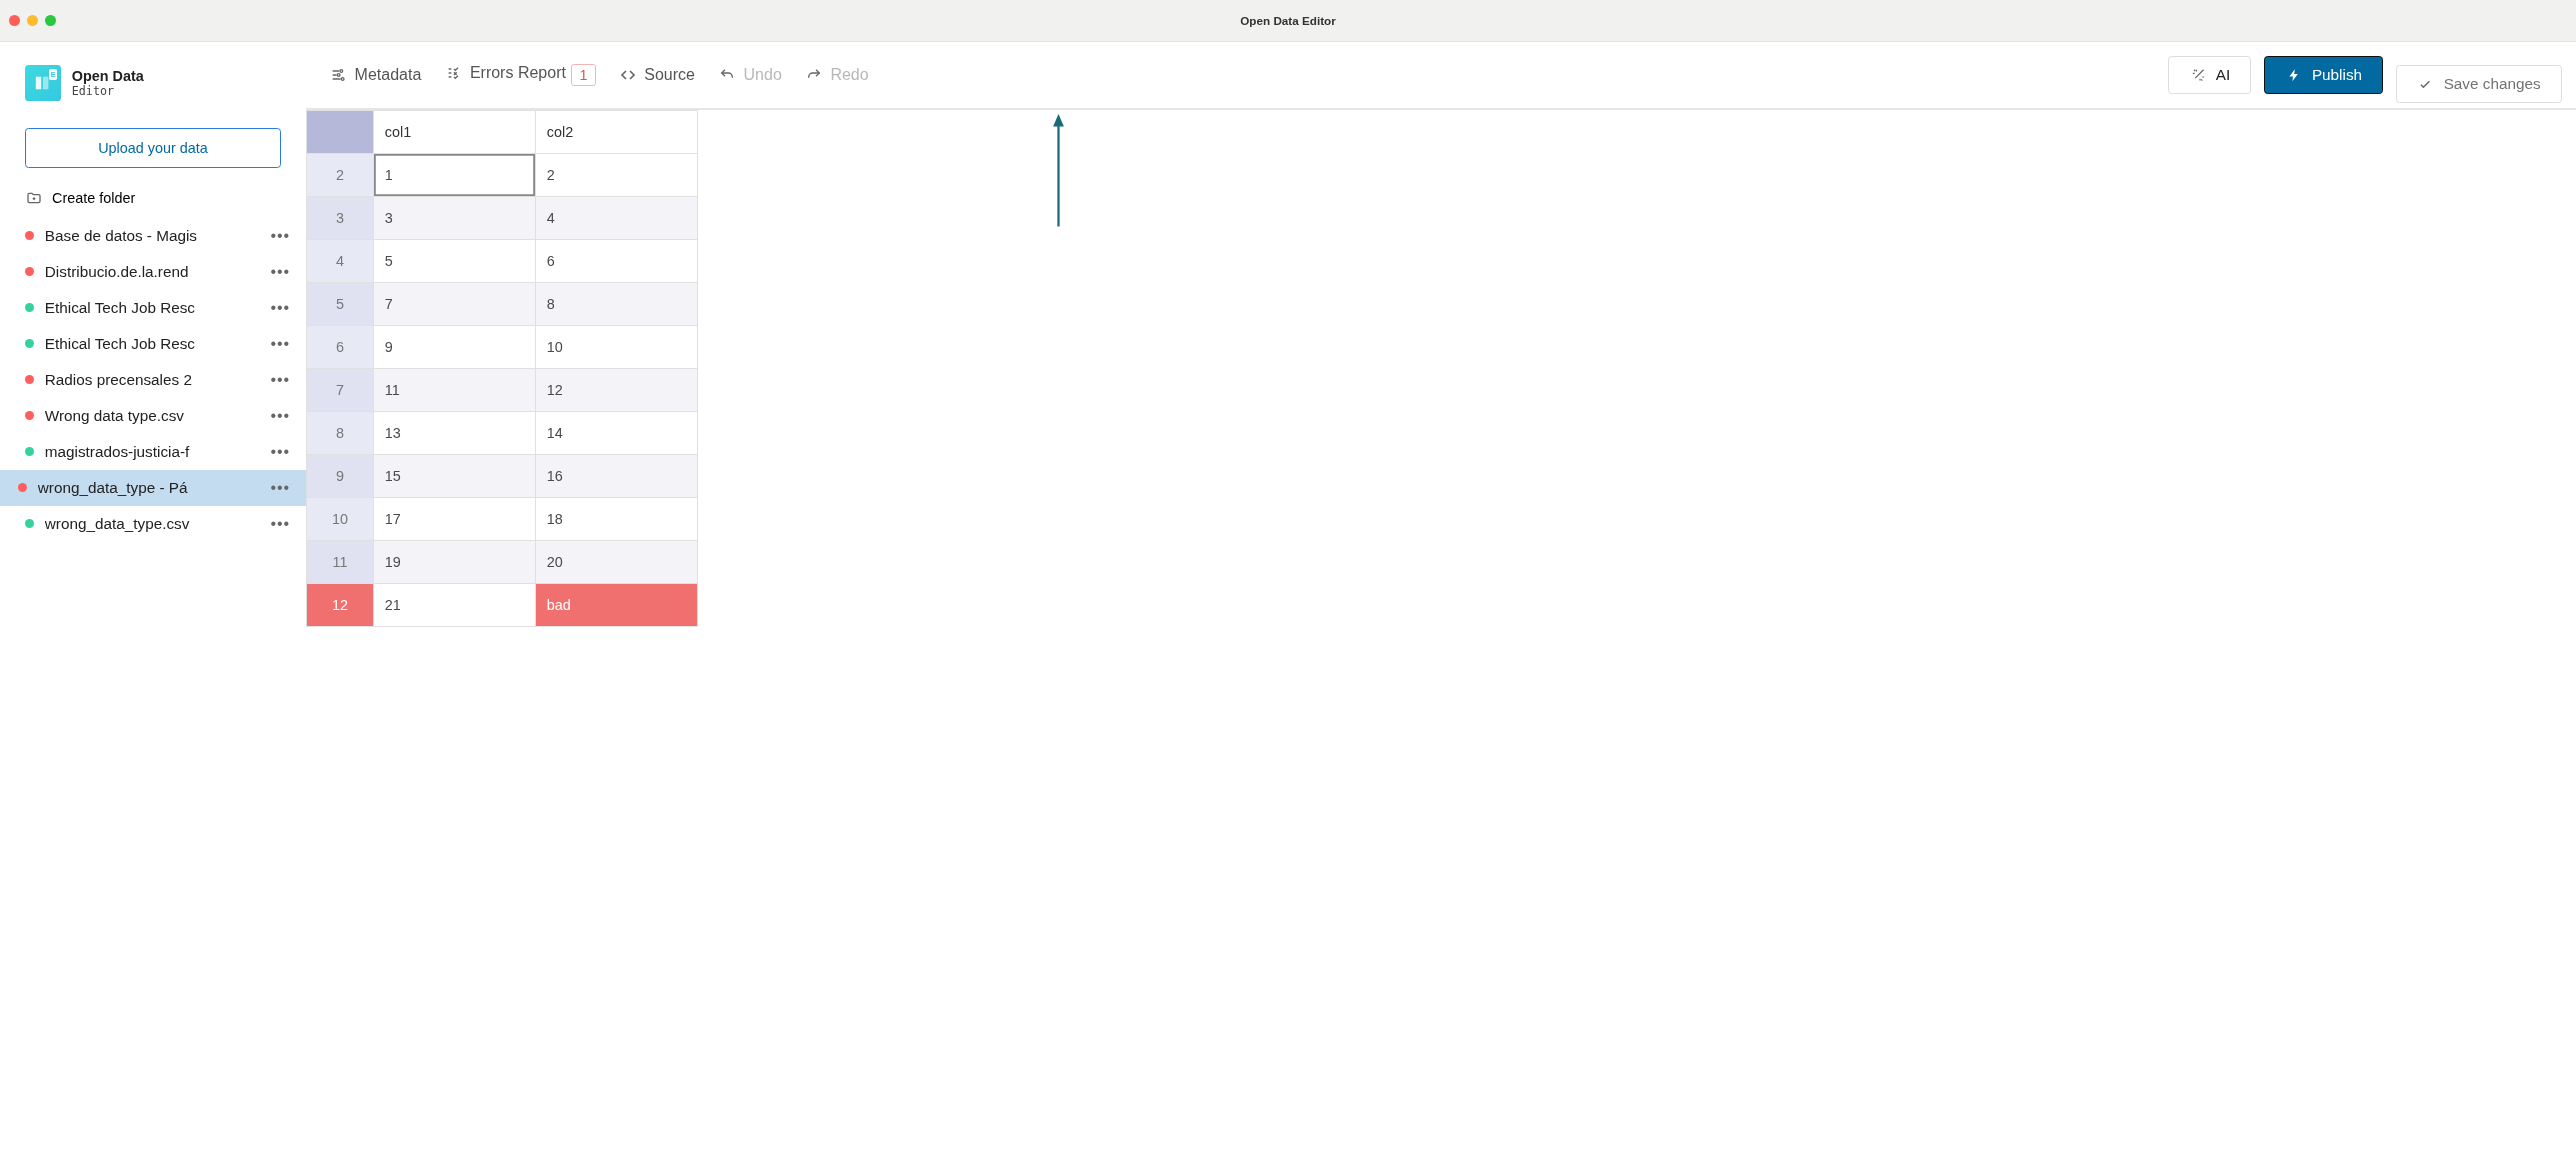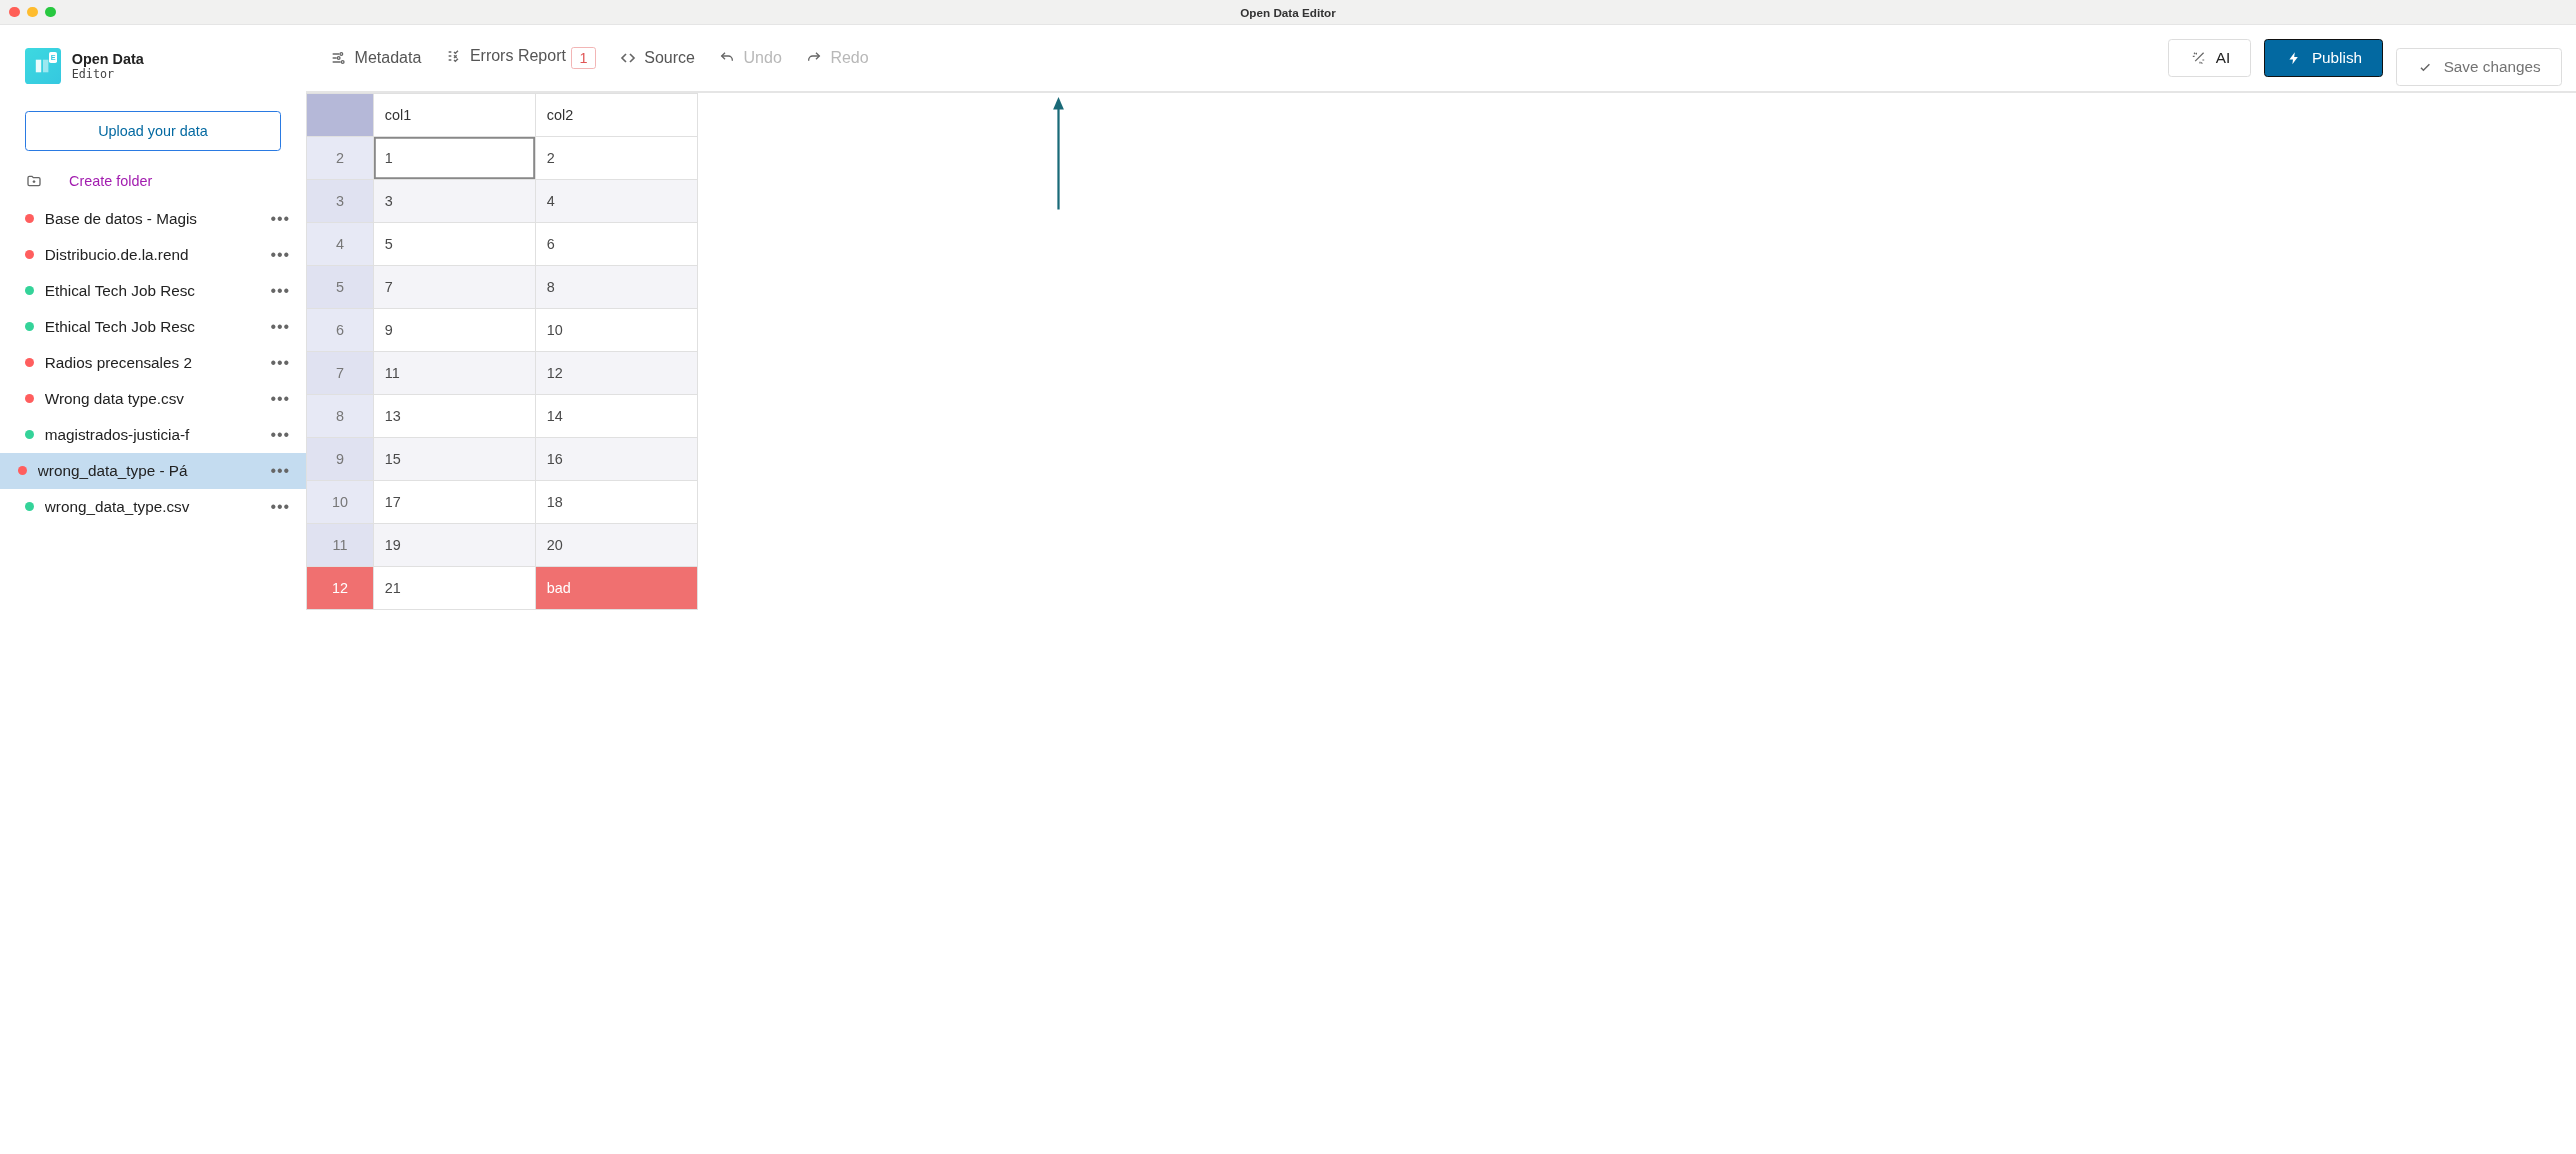--- a/index.html
+++ b/index.html
@@ -2,21 +2,21 @@
 <html style="font-size:14.4px"><head>
   <meta charset="utf-8">
   <style>
     * { box-sizing: border-box; margin: 0; padding: 0; font-family: -apple-system, BlinkMacSystemFont, "Segoe UI", Helvetica, Arial, sans-serif; }
     body { background: #fff; color: #222; font-size: 14.4px; }
 
     .window { width: 100%; }
 
     
     .titlebar {
-      height: 25px;
+      height: 42px;
       background: #f1f1f0;
       border-bottom: 0.9px solid #e5e5e5;
       display: flex;
       align-items: center;
       position: relative;
       padding: 0 9px;
     }
     .traffic-lights { display: flex; gap: 7.2px; }
     .traffic-light { width: 10.8px; height: 10.8px; border-radius: 50%; }
     .tl-red { background: #ff5f57; }
@@ -71,23 +71,23 @@
       color: #0369a1;
       background: #fff;
       padding: 10.8px 0;
       text-align: center;
       border-radius: 3.6px;
       font-size: 14.4px;
       cursor: pointer;
     }
 
     .create-folder {
-      display: flex; align-items: center; gap: 26px;
+      display: flex; align-items: center; gap: 9px;
       padding: 5.4px 25px 10.8px 25px;
-      color: #a21caf;
+      color: #000000;
       font-size: 14.4px;
     }
 
     .file-list { }
     .file-item {
       display: flex; align-items: center;
       padding: 9px 16px 9px 25px;
       gap: 10.8px;
       cursor: pointer;
     }

